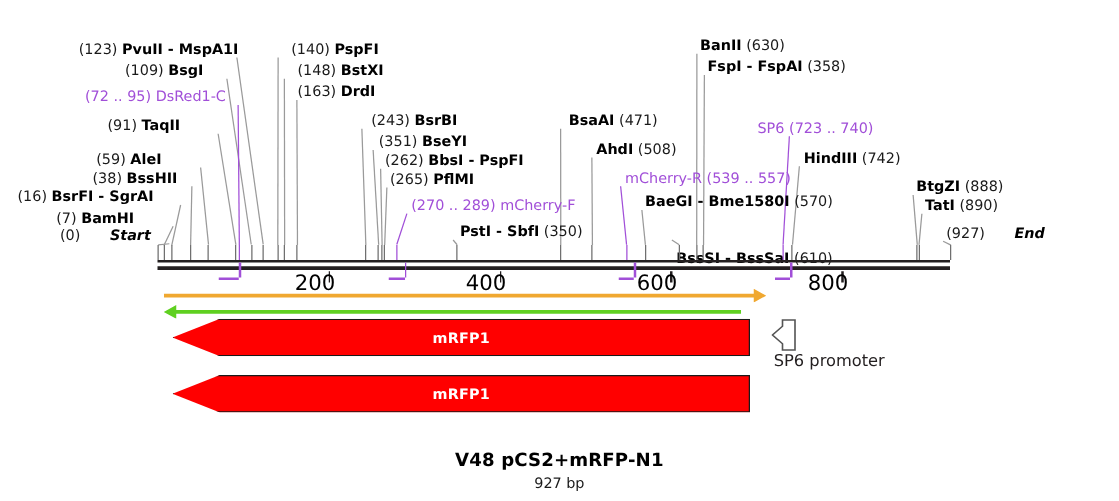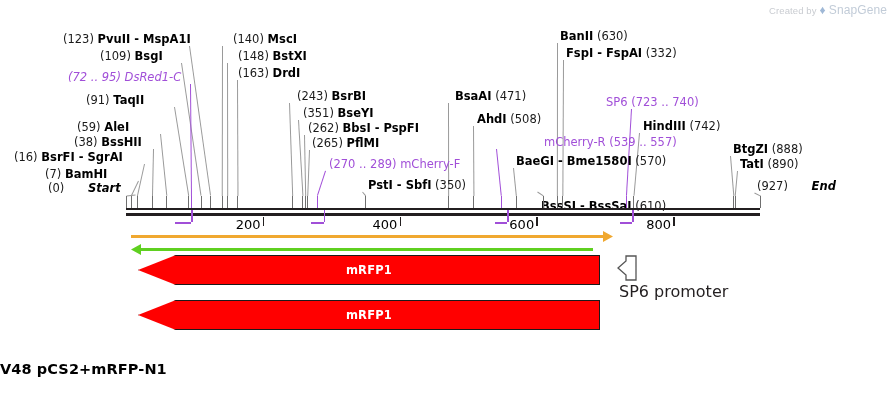--- a/index.html
+++ b/index.html
@@ -40,21 +40,21 @@
 
   
   .leader{position:absolute;background:#9a9a9a;width:1px;transform-origin:top center;}
   .leader.purple{background:#a14fd8;width:1.4px;}
 
   
   .seqbar{position:absolute;background:#231f20;}
   .tick{position:absolute;background:#6f6f6f;width:1px;}
   .rulertick{position:absolute;background:#231f20;width:1.6px;}
   .rulernum{
-    position:absolute;font-size:13px;color:#000;
+    position:absolute;font-size:17px;color:#000;
     font-family:"DejaVu Sans", sans-serif;
   }
 
   
   .fbracket{position:absolute;}
   .fbracket .v{position:absolute;background:#a14fd8;width:1.6px;}
   .fbracket .h{position:absolute;background:#a14fd8;height:1.6px;}
 
   
   .gene{
@@ -63,46 +63,41 @@
   }
   .gene .lab{
     position:relative;z-index:3;
     color:#ffffff;font-weight:bold;font-size:11.5px;
     font-family:"DejaVu Sans", sans-serif;
     letter-spacing:.2px;
   }
 
   
   .promo-label{
-    position:absolute;font-size:16px;color:#231f20;
+    position:absolute;font-size:13px;color:#231f20;
     font-family:"DejaVu Sans", sans-serif;white-space:nowrap;
   }
 
   
   .title{
-    position:absolute;width:895px;text-align:left;
+    position:absolute;width:895px;text-align:center;
     font-weight:bold;font-size:14.5px;color:#000;
     font-family:"DejaVu Sans", sans-serif;letter-spacing:.1px;
   }
   .subtitle{
     position:absolute;width:895px;text-align:center;
     font-size:11.5px;color:#1a1a1a;
     font-family:"DejaVu Sans", sans-serif;
   }
 </style>
 </head>
 <body>
 
 <div id="map">
 
-  <div class="watermark">
-    <span>Created by</span>
-    <span class="sg">♦</span>
-    <span class="sgname">SnapGene</span>
-  </div>
 
   <div id="layer-leaders">
       <div class="leader" style="left: 189px; top: 46px; height: 151.48px; transform: rotate(-8.01568deg);"></div>
       <div class="leader" style="left: 222px; top: 46px; height: 150px; transform: rotate(0.0955958deg);"></div>
       <div class="leader" style="left: 181px; top: 63px; height: 134.429px; transform: rotate(-8.36132deg);"></div>
       <div class="leader" style="left: 227px; top: 63px; height: 133px; transform: rotate(-0.0952674deg);"></div>
       <div class="leader" style="left: 237px; top: 80px; height: 116.001px; transform: rotate(-0.237106deg);"></div>
       <div class="leader purple" style="left: 190px; top: 84px; height: 112.004px; transform: rotate(-0.497761deg);"></div>
       <div class="leader" style="left: 557px; top: 43px; height: 153px; transform: rotate(0.0472647deg);"></div>
       <div class="leader" style="left: 563px; top: 60px; height: 136.002px; transform: rotate(0.27586deg);"></div>
@@ -124,38 +119,38 @@
       <div class="leader purple" style="left: 325px; top: 171px; height: 26.3056px; transform: rotate(18.1273deg);"></div>
       <div class="leader" style="left: 513px; top: 168px; height: 28.1435px; transform: rotate(-5.78795deg);"></div>
       <div class="leader" style="left: 737px; top: 171px; height: 25.1061px; transform: rotate(5.26843deg);"></div>
       <div class="leader" style="left: 135px; top: 195px; height: 9.05539px; transform: rotate(83.6598deg);"></div>
       <div class="leader" style="left: 362px; top: 192px; height: 5.23317px; transform: rotate(-40.1504deg);"></div>
       <div class="leader" style="left: 537px; top: 192px; height: 7.37436px; transform: rotate(-57.1515deg);"></div>
       <div class="leader" style="left: 754px; top: 193px; height: 6.7082px; transform: rotate(-63.4349deg);"></div>
     </div>
   <div id="layer-labels">
       <div class="lbl" style="left: 63px; top: 33px;"><span class="pos">(123)  </span><span class="nm">PvuII - MspA1I</span></div>
-      <div class="lbl" style="left: 233px; top: 33px;"><span class="pos">(140)  </span><span class="nm">MscI</span></div>
+      <div class="lbl" style="left: 233px; top: 33px;"><span class="pos">(140)  </span><span class="nm">PspFI</span></div>
       <div class="lbl" style="left: 100px; top: 50px;"><span class="pos">(109)  </span><span class="nm">BsgI</span></div>
       <div class="lbl" style="left: 238px; top: 50px;"><span class="pos">(148)  </span><span class="nm">BstXI</span></div>
       <div class="lbl" style="left: 238px; top: 67px;"><span class="pos">(163)  </span><span class="nm">DrdI</span></div>
-      <div class="lbl feat" style="left: 68px; top: 71px; font-style: italic;"><span class="pos">(72 .. 95)  </span><span class="nm">DsRed1-C</span></div>
+      <div class="lbl feat" style="left: 68px; top: 71px;"><span class="pos">(72 .. 95)  </span><span class="nm">DsRed1-C</span></div>
       <div class="lbl" style="left: 560px; top: 30px;"><span class="nm">BanII</span><span class="pos"> (630) </span></div>
-      <div class="lbl" style="left: 566px; top: 47px;"><span class="nm">FspI - FspAI</span><span class="pos"> (332) </span></div>
+      <div class="lbl" style="left: 566px; top: 47px;"><span class="nm">FspI - FspAI</span><span class="pos"> (358) </span></div>
       <div class="lbl" style="left: 86px; top: 94px;"><span class="pos">(91)  </span><span class="nm">TaqII</span></div>
       <div class="lbl" style="left: 297px; top: 90px;"><span class="pos">(243)  </span><span class="nm">BsrBI</span></div>
       <div class="lbl" style="left: 455px; top: 90px;"><span class="nm">BsaAI</span><span class="pos"> (471) </span></div>
       <div class="lbl feat" style="left: 606px; top: 96px;"><span class="nm">SP6</span><span class="pos"> (723 .. 740) </span></div>
       <div class="lbl" style="left: 77px; top: 121px;"><span class="pos">(59)  </span><span class="nm">AleI</span></div>
       <div class="lbl" style="left: 303px; top: 107px;"><span class="pos">(351)  </span><span class="nm">BseYI</span></div>
       <div class="lbl" style="left: 477px; top: 113px;"><span class="nm">AhdI</span><span class="pos"> (508) </span></div>
       <div class="lbl" style="left: 643px; top: 120px;"><span class="nm">HindIII</span><span class="pos"> (742) </span></div>
       <div class="lbl" style="left: 74px; top: 136px;"><span class="pos">(38)  </span><span class="nm">BssHII</span></div>
       <div class="lbl" style="left: 308px; top: 122px;"><span class="pos">(262)  </span><span class="nm">BbsI - PspFI</span></div>
-      <div class="lbl feat" style="left: 500px; top: 136px; margin-left: 44px;"><span class="nm">mCherry-R</span><span class="pos"> (539 .. 557) </span></div>
+      <div class="lbl feat" style="left: 500px; top: 136px;"><span class="nm">mCherry-R</span><span class="pos"> (539 .. 557) </span></div>
       <div class="lbl" style="left: 14px; top: 151px;"><span class="pos">(16)  </span><span class="nm">BsrFI - SgrAI</span></div>
       <div class="lbl" style="left: 312px; top: 137px;"><span class="pos">(265)  </span><span class="nm">PflMI</span></div>
       <div class="lbl" style="left: 733px; top: 143px;"><span class="nm">BtgZI</span><span class="pos"> (888) </span></div>
       <div class="lbl" style="left: 45px; top: 168px;"><span class="pos">(7)  </span><span class="nm">BamHI</span></div>
       <div class="lbl feat" style="left: 329px; top: 158px;"><span class="pos">(270 .. 289)  </span><span class="nm">mCherry-F</span></div>
       <div class="lbl" style="left: 516px; top: 155px;"><span class="nm">BaeGI - Bme1580I</span><span class="pos"> (570) </span></div>
       <div class="lbl" style="left: 740px; top: 158px;"><span class="nm">TatI</span><span class="pos"> (890) </span></div>
       <div class="lbl ital" style="left: 48px; top: 182px;"><span class="pos">(0)  </span><span class="nm">Start</span></div>
       <div class="lbl" style="left: 368px; top: 179px;"><span class="nm">PstI - SbfI</span><span class="pos"> (350) </span></div>
       <div class="lbl" style="left: 541px; top: 179px; margin-top: 21px;"><span class="nm">BssSI - BssSaI</span><span class="pos"> (610) </span></div>
@@ -231,14 +226,15 @@
   <div class="gene" id="gene1" style="left: 138px; top: 300px; width: 462px; height: 30px; background: rgb(255, 0, 0); border: 1px solid rgb(26, 26, 26); box-sizing: border-box; clip-path: polygon(38px 0px, 100% 0px, 100% 100%, 38px 100%, 38px 100%, 0px 50%, 38px 0px);">
     <span class="lab">mRFP1</span>
   </div>
 
   <div id="promo-arrow" style="position: absolute; left: 617px; top: 255px; width: 20px; height: 26px;"><svg width="20" height="26" viewBox="0 0 20 26">
         <path d="M9 1 L19 1 L19 25 L9 25 L9 20 L1 13 L9 6 Z" fill="#ffffff" stroke="#555" stroke-width="1.3"></path>
       </svg></div>
   <div class="promo-label" style="left:619px;top:282px;">SP6 promoter</div>
 
   <div class="title" style="top:361px;">V48 pCS2+mRFP-N1</div>
+  <div class="subtitle" style="top:379px;">927 bp</div>
 
 </div>
 
 </body></html>

